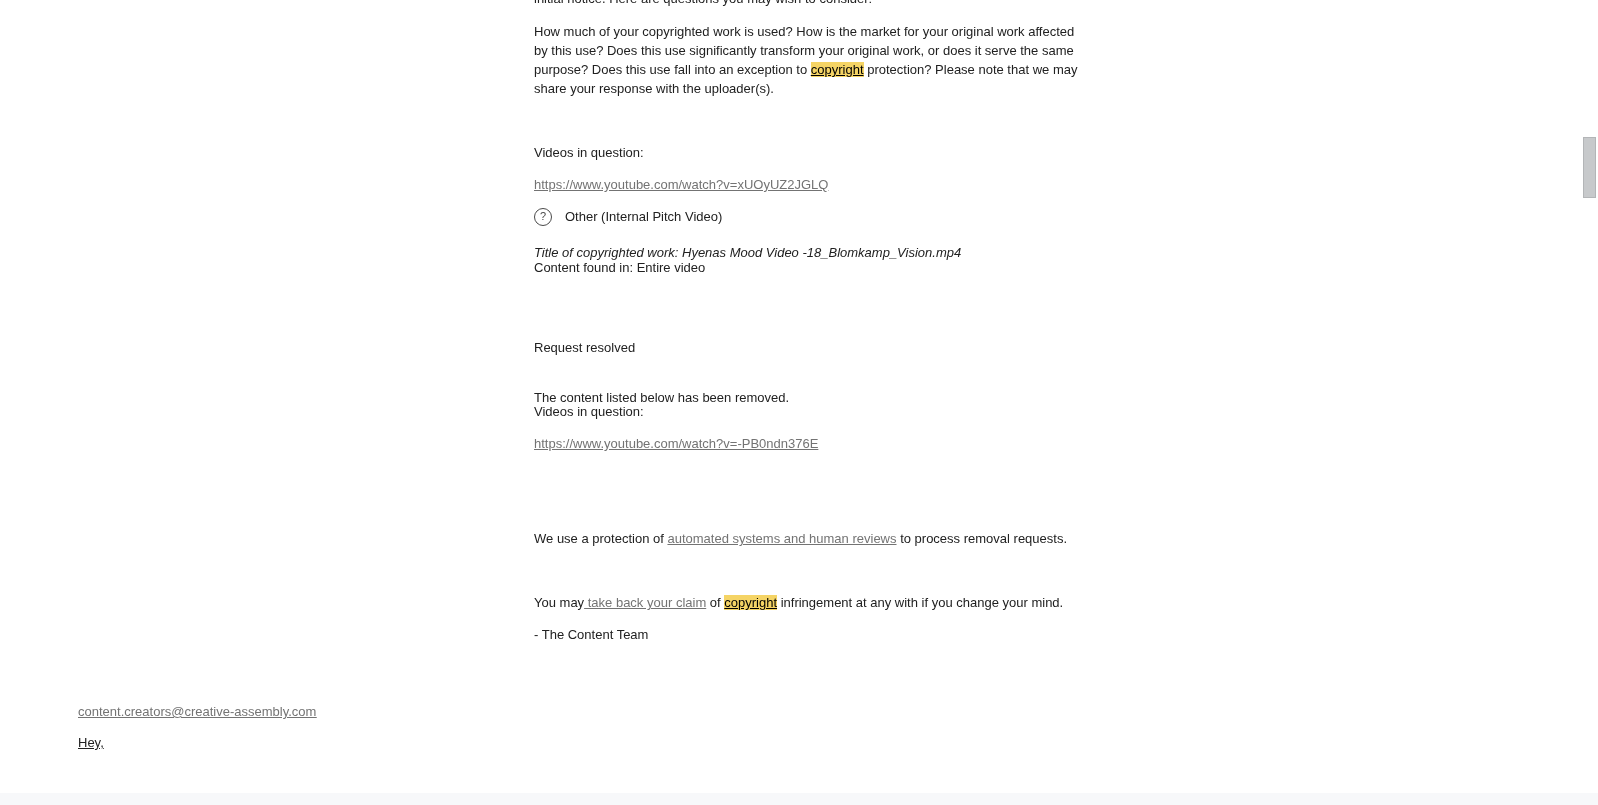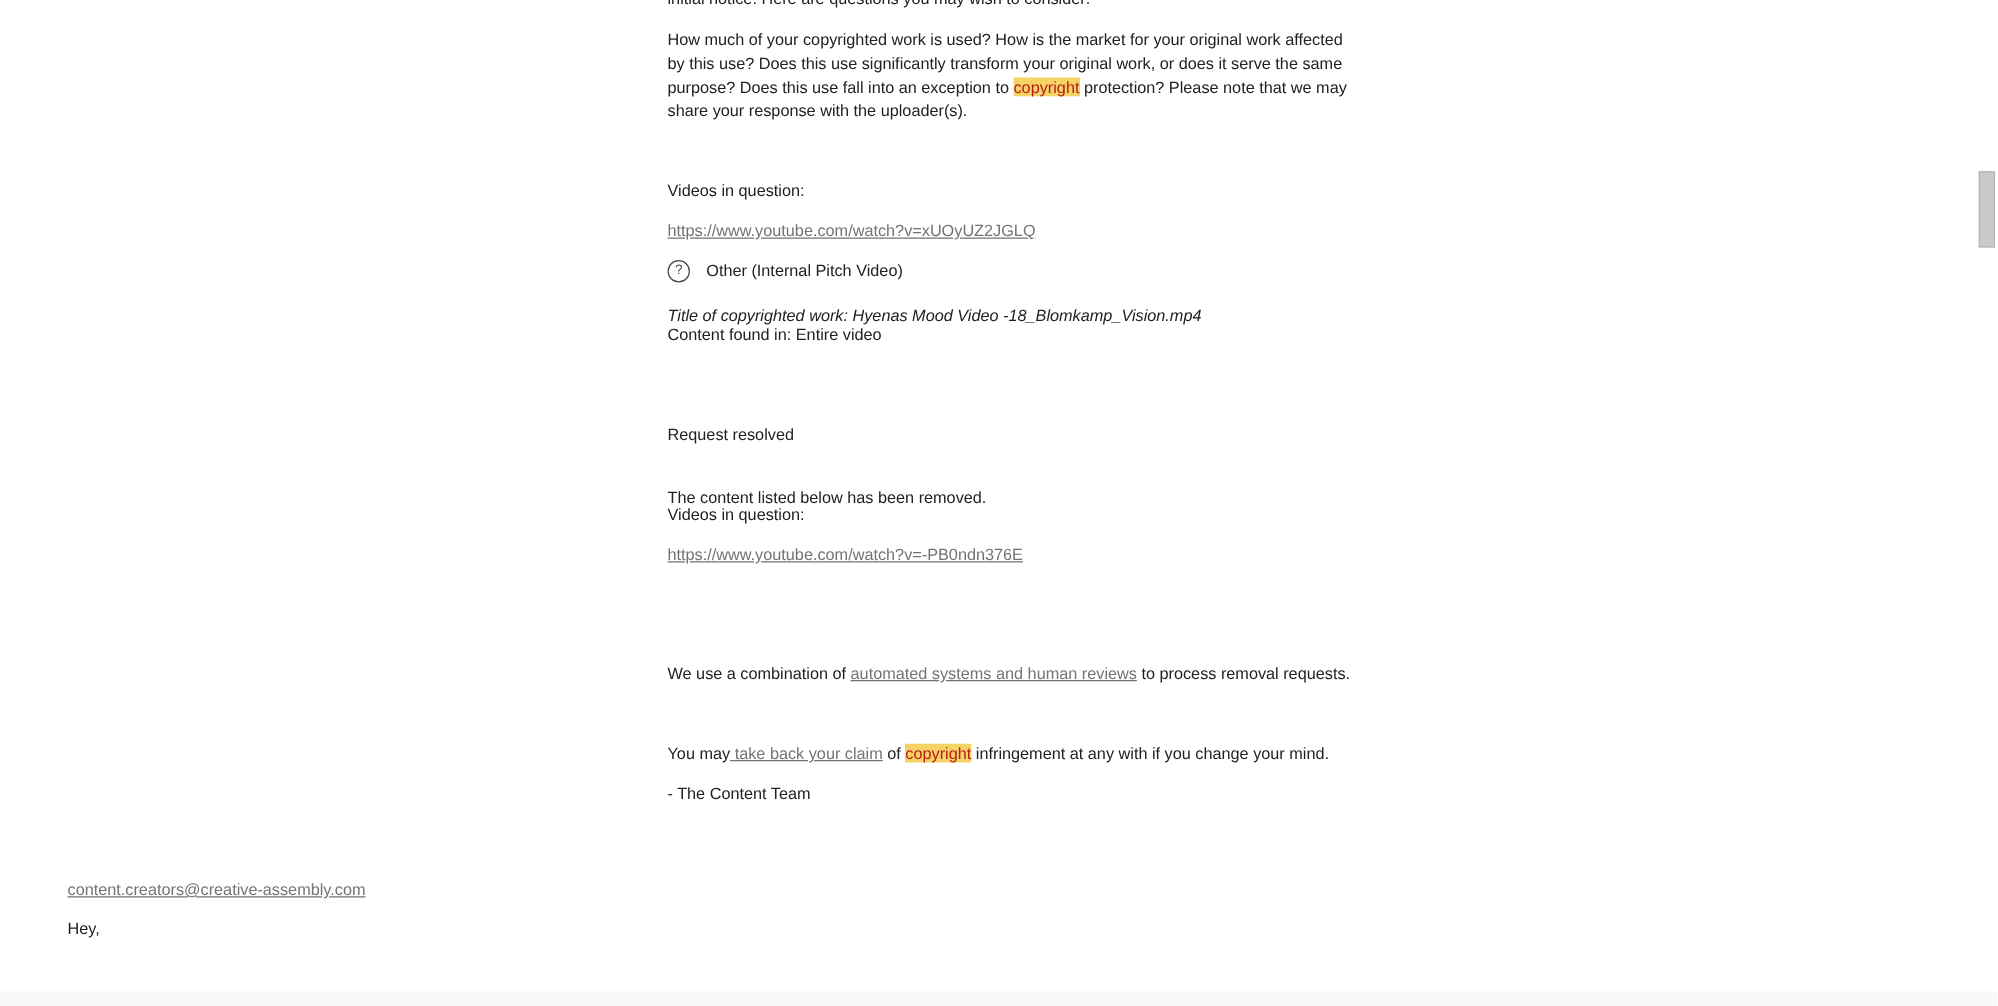--- a/index.html
+++ b/index.html
@@ -21,40 +21,41 @@
   }
   .para { position: absolute; left: 0; width: 549px; }
   .line { position: absolute; left: 0; white-space: nowrap; text-align: right; }
   a.lnk {
     color: #737373;
     text-decoration: underline;
     cursor: pointer;
   }
   .hl {
     background: #f5d465;
-    color: #b91c1c;
+    color: #000000;
+    text-decoration: underline;
   }
   .claim-row {
     position: absolute;
     display: flex;
     align-items: center;
   }
   .help-circle {
     width: 18px; height: 18px;
     border: 1.4px solid #4a4a4a;
     border-radius: 50%;
     display: inline-flex;
     align-items: center;
     justify-content: center;
     font-size: 11px;
     color: #4a4a4a;
     flex: 0 0 auto;
     margin-right: 13px;
   }
-  .next-msg-line { position: absolute; left: 54px; white-space: nowrap; }
+  .next-msg-line { position: absolute; left: 78px; white-space: nowrap; text-decoration: underline; }
   .bottom-bar {
     position: absolute;
     left: 0; bottom: 0;
     width: 1598px; height: 12px;
     background: #f7f8fa;
   }
   .scroll-thumb {
     position: absolute;
     right: 2px;
     top: 137px;
@@ -89,21 +90,21 @@
   <div class="line" style="top:258px;">Content found in: Entire video</div>
 
   <div class="line" style="top:338px;">Request resolved</div>
 
   <div class="line" style="top:388px;">The content listed below has been removed.</div>
 
   <div class="line" style="top:402px;">Videos in question:</div>
 
   <div class="line" style="top:434px;"><a class="lnk">https://www.youtube.com/watch?v=-PB0ndn376E</a></div>
 
-  <div class="line" style="top:529px;"><span>We use a combination of </span><a class="lnk">automated systems and human reviews</a><span> to process removal requests.</span></div>
+  <div class="line" style="top:529px;"><span>We use a protection of </span><a class="lnk">automated systems and human reviews</a><span> to process removal requests.</span></div>
 
   <div class="line" style="top:593px;"><span>You may</span><a class="lnk"> take back your claim</a><span> of </span><span class="hl">copyright</span><span> infringement at any with if you change your mind.</span></div>
 
   <div class="line" style="top:625px;">- The Content Team</div>
 
 </div>
 
 <div class="next-msg-line" style="top:702px;"><a class="lnk">content.creators@creative-assembly.com</a></div>
 
 <div class="next-msg-line" style="top:733px;">Hey,</div>

